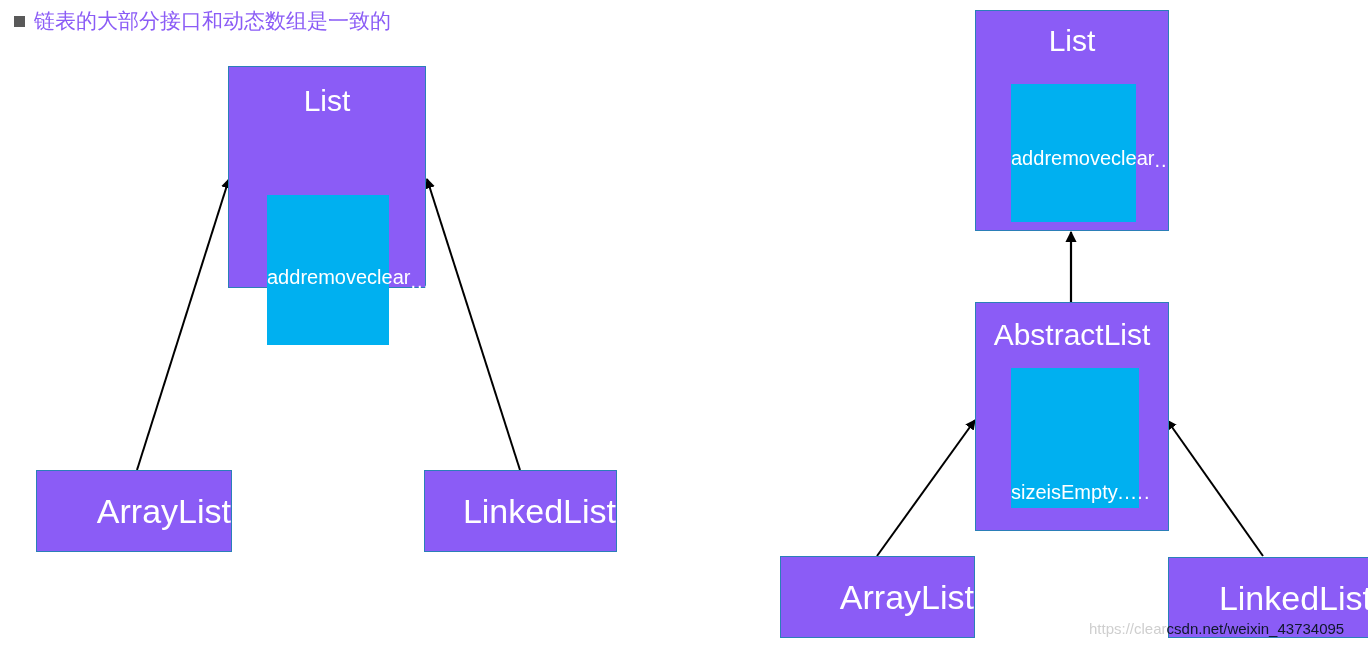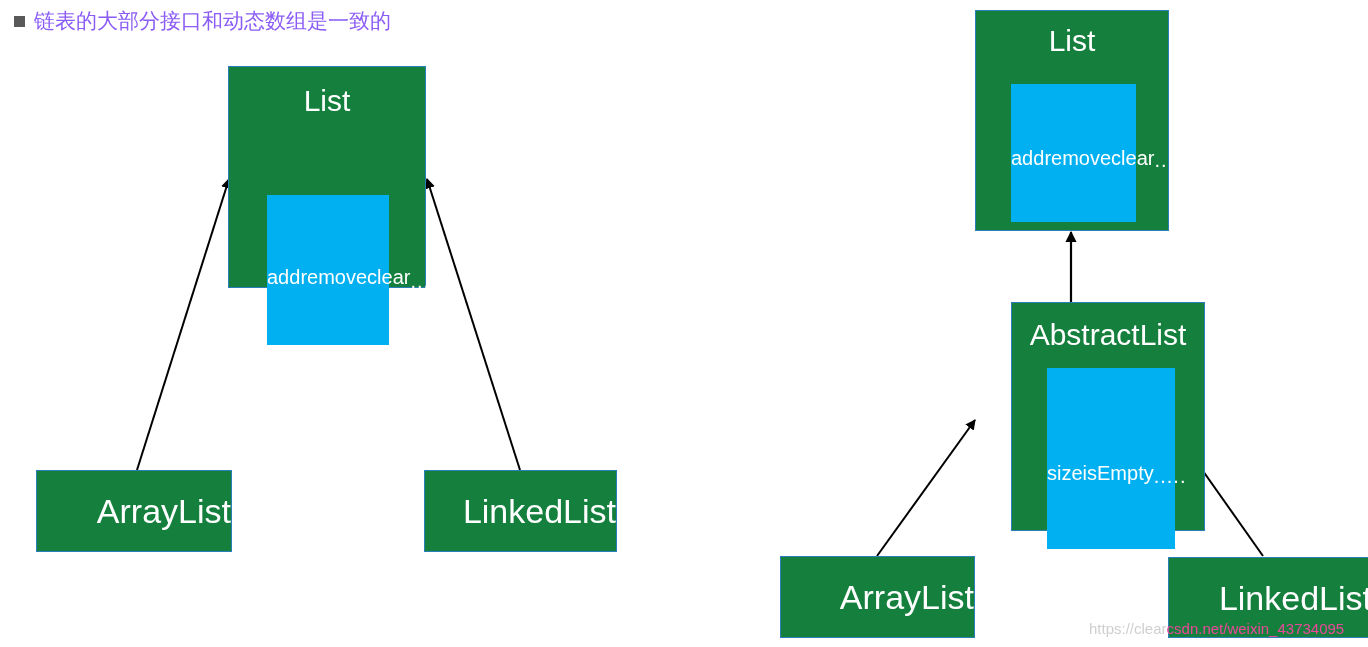--- a/index.html
+++ b/index.html
@@ -36,21 +36,21 @@
   #heading .htext {
     font-size: 21px;
     color: #8b5cf6;
     line-height: 26px;
     font-family: "DejaVu Sans", "Liberation Sans", sans-serif;
   }
 
   
   .node {
     position: absolute;
-    background: #15803d;
+    background: #8b5cf6;
     border: 1px solid #2b7fb8;
     box-sizing: border-box;
     color: #ffffff;
     text-align: center;
   }
   .node .title {
     font-size: 30px;
     line-height: 36px;
     color: #ffffff;
     white-space: nowrap;
@@ -97,21 +97,21 @@
     position: absolute;
     left: 1089px;
     top: 619px;
     font-size: 15px;
     line-height: 19px;
     color: #cfcfcf;
     white-space: nowrap;
     font-family: "Liberation Sans", sans-serif;
   }
   #watermark .over {
-    color: #ec4899;
+    color: #0f172a;
   }
 </style>
 </head>
 <body>
 
 <div id="heading">
   <span class="bullet"></span>
   <span class="htext">链表的大部分接口和动态数组是一致的</span>
 </div>
 
@@ -151,23 +151,23 @@
 <div class="node" style="left:975px; top:10px; width:194px; height:221px; padding-top:12px;">
   <div class="title">List</div>
   <div class="members" style="position:absolute; left:35px; top:73px; width:125px; height:138px; padding-top:10px;">
     <div class="m">add</div>
     <div class="m">remove</div>
     <div class="m">clear</div>
     <div class="m dots" style="margin-top:4px;">....</div>
   </div>
 </div>
 
-<div class="node" style="left:1011px; top:302px; width:194px; height:229px; padding-top:14px;">
+<div class="node" style="left:975px; top:302px; width:194px; height:229px; padding-top:14px;">
   <div class="title">AbstractList</div>
-  <div class="members" style="position:absolute; left:35px; top:65px; width:128px; height:181px; padding-top:28px;">
+  <div class="members" style="position:absolute; left:35px; top:65px; width:128px; height:140px; padding-top:28px;align-items:flex-end;">
     <div class="m">size</div>
     <div class="m">isEmpty</div>
     <div class="m dots" style="margin-top:6px;">.....</div>
   </div>
 </div>
 
 <div class="node leaf" style="left:780px; top:556px; width:195px; height:82px;">
   <div class="title">ArrayList</div>
 </div>
 

